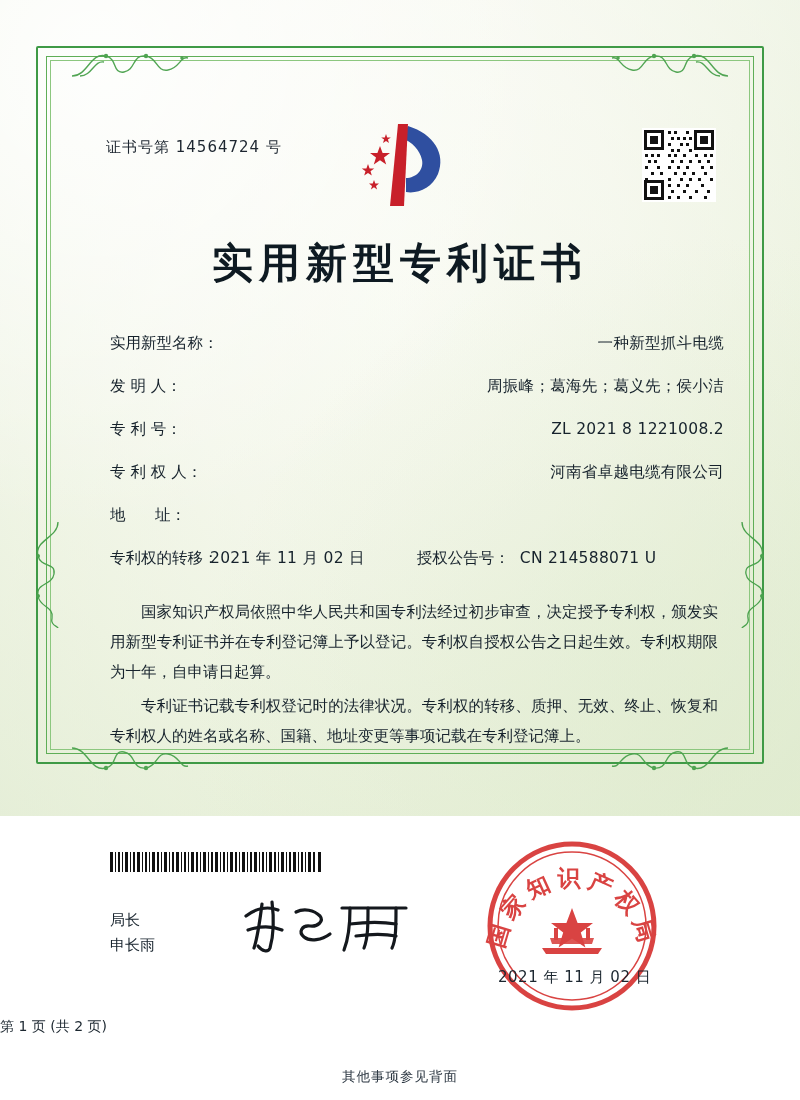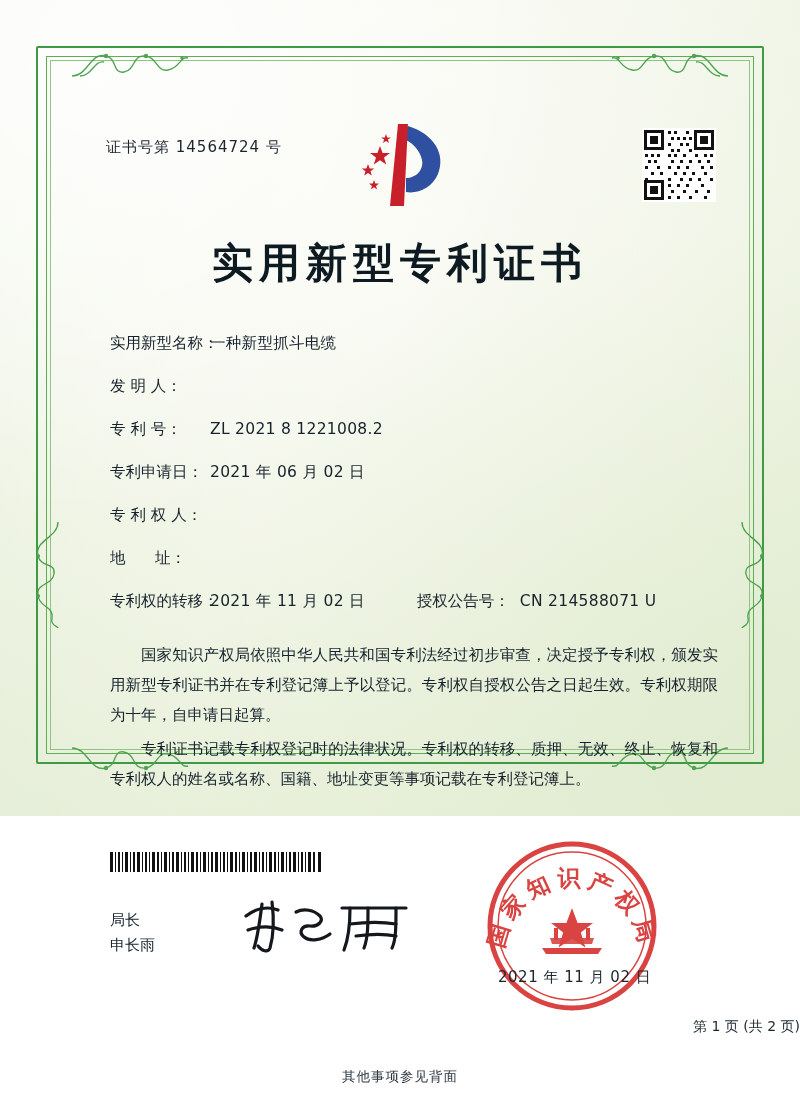--- a/index.html
+++ b/index.html
@@ -131,20 +131,21 @@
   }
   .field-label {
     width: 100px;
     flex: 0 0 100px;
     letter-spacing: 0px;
     white-space: pre;
   }
   .field-value {
     flex: 1 1 auto;
     letter-spacing: 0.3px;
+    text-align: right;
   }
   .field-row.double .field-value {
     flex: 0 0 auto;
     margin-right: 52px;
   }
   .field-label2 {
     flex: 0 0 auto;
     margin-right: 10px;
     font-family: Liberation Serif, serif;
   }
@@ -200,21 +201,21 @@
     font-size: 15px;
     color: #1c2730;
     font-family: "DejaVu Sans", "Liberation Sans", sans-serif;
     letter-spacing: 0.5px;
   }
 
   .page-no {
     position: absolute;
     left: 0; right: 0;
     top: 1018px;
-    text-align: right;
+    text-align: left;
     font-size: 14px;
     color: #1c2730;
     font-family: "DejaVu Sans", "Liberation Sans", sans-serif;
   }
   .footnote {
     position: absolute;
     left: 0; right: 0;
     top: 1068px;
     text-align: center;
     font-size: 13.5px;
@@ -386,31 +387,29 @@
 
     <div class="title">实用新型专利证书</div>
 
     <div class="fields">
       <div class="field-row">
         <div class="field-label">实用新型名称：</div>
         <div class="field-value">一种新型抓斗电缆</div>
       </div>
       <div class="field-row">
         <div class="field-label">发 明 人：</div>
+        <div class="field-value">周振峰；葛海先；葛义先；侯小洁</div>
       </div>
       <div class="field-row">
         <div class="field-label">专 利 号：</div>
         <div class="field-value">ZL 2021 8 1221008.2</div>
       </div>
       <div class="field-row">
-        <div class="field-label">专利申请日：</div>
-        <div class="field-value">2021 年 06 月 02 日</div>
-      </div>
-      <div class="field-row">
         <div class="field-label">专 利 权 人：</div>
+        <div class="field-value">河南省卓越电缆有限公司</div>
       </div>
       <div class="field-row">
         <div class="field-label">地      址：</div>
       </div>
       <div class="field-row double">
         <div class="field-label">专利权的转移：</div>
         <div class="field-value">2021 年 11 月 02 日</div>
         <div class="field-label2">授权公告号：</div>
         <div class="field-value">CN 214588071 U</div>
       </div>

